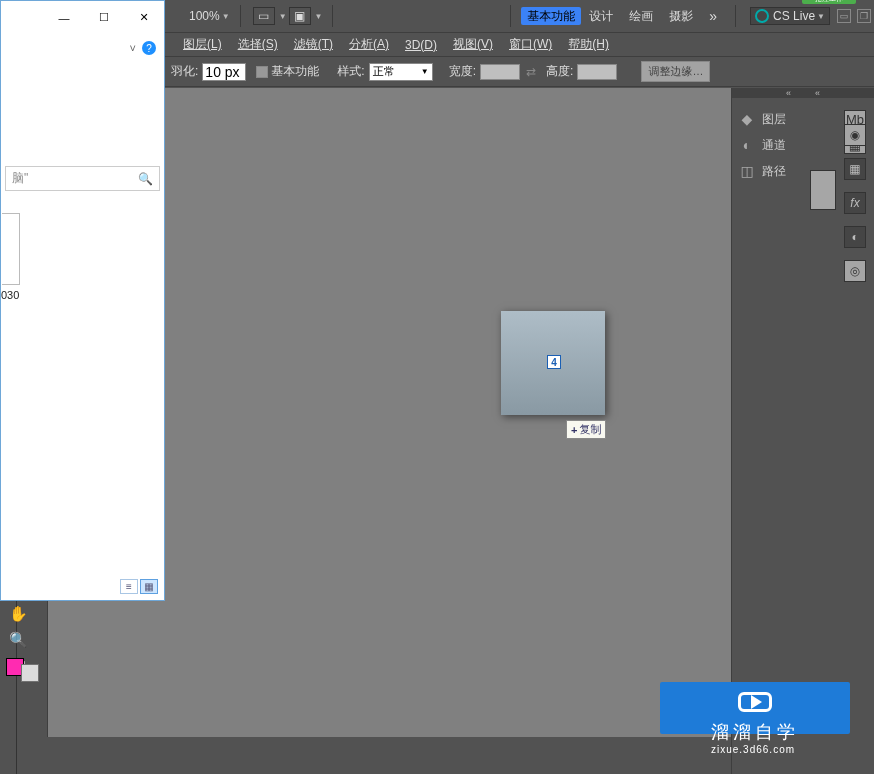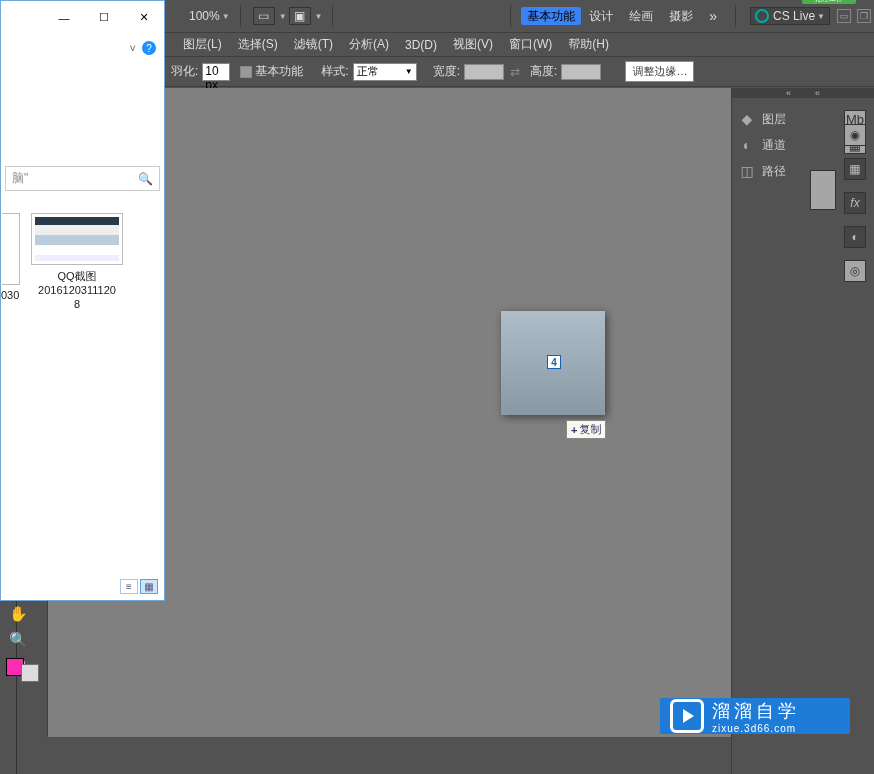--- a/index.html
+++ b/index.html
@@ -15,31 +15,31 @@
   .basics-btn { background: #3b82f6; color: #000; padding: 2px 6px; margin-left: auto; font-size: 12px; border-radius: 2px; height: 18px; display: flex; align-items: center; }
   .tab-label { margin: 0 8px; color: #ddd; }
   .arrows { margin: 0 8px; color: #ddd; font-size: 14px; }
   .cslive { display: flex; align-items: center; background: #454545; border: 1px solid #333; padding: 1px 4px; margin: 0 4px; }
   .circle-icon { width: 14px; height: 14px; border-radius: 50%; border: 2px solid #0aa; margin-right: 4px; }
   .square-icon { width: 14px; height: 14px; border: 1px solid #888; margin: 0 3px; display: inline-flex; align-items: center; justify-content: center; font-size: 9px; color: #aaa; }
   .green-pill { position: absolute; right: 18px; top: -6px; height: 10px; width: 54px; background: #4cae4c; border-radius: 2px; font-size: 7px; color: #fff; text-align: center; line-height: 10px; }
 
   
   .menubar { position: absolute; left: 165px; right: 0; top: 33px; height: 24px; background: #525252; display: flex; align-items: center; color: #ddd; font-size: 12px; padding-left: 10px; border-bottom: 1px solid #3e3e3e; }
-  .menubar span { margin: 0 8px; }
+  .menubar span { margin: 0 8px; text-decoration: underline; }
 
   
   .optbar { position: absolute; left: 165px; right: 0; top: 57px; height: 30px; background: #525252; display: flex; align-items: center; font-size: 12px; color: #ddd; padding-left: 2px; border-bottom: 1px solid #3e3e3e; }
   .optbar .label { margin: 0 4px; }
-  .num-input { width: 28px; height: 18px; background: #fff; border: 1px solid #888; font-size: 12px; padding: 0 2px; color: #000; }
+  .num-input { width: 44px; height: 18px; background: #fff; border: 1px solid #888; font-size: 14px; padding: 0 2px; color: #000; }
   .checkbox { width: 12px; height: 12px; border: 1px solid #888; background: #999; margin-right: 3px; display: inline-block; vertical-align: middle; }
   .select { width: 64px; height: 18px; background: #fff; border: 1px solid #888; font-size: 11px; color: #000; display: inline-flex; align-items: center; padding: 0 3px; justify-content: space-between; }
   .dim-input { width: 40px; height: 16px; background: #bfbfbf; border: 1px solid #888; display: inline-block; }
   .swap-icon { margin: 0 6px; color: #888; }
-  .adjust-btn { margin-left: 24px; background: #ffffff; color: #444; border: 1px solid #888; padding: 2px 6px; font-size: 11px; }
+  .adjust-btn { margin-left: 24px; background: #a3a3a3; color: #444; border: 1px solid #888; padding: 2px 6px; font-size: 11px; }
 
   
   .canvas-area { position: absolute; left: 48px; top: 88px; right: 143px; bottom: 37px; background: #808080; }
   .left-toolbar-strip { position: absolute; left: 0; top: 88px; width: 48px; bottom: 0; background: #525252; border-right: 1px solid #3e3e3e; }
   .bottom-strip { position: absolute; left: 17px; right: 143px; bottom: 0; height: 37px; background: #525252; }
   .left-thin { position: absolute; left: 0; top: 600px; width: 17px; bottom: 0; background: #525252; border-right: 1px solid #333; }
 
   
   .right-strip { position: absolute; right: 0; top: 88px; width: 143px; bottom: 0; background: #525252; border-left: 1px solid #3e3e3e; }
   .collapse-bar { height: 10px; background: #414141; display: flex; justify-content: center; gap: 24px; color: #bbb; font-size: 9px; align-items: center; }
@@ -80,21 +80,21 @@
   .thumb { width: 92px; height: 52px; margin: 0 auto 4px; background: #fff; border: 1px solid #bbb; position: relative; overflow: hidden; }
   .thumb.partial { width: 18px; height: 72px; border-left: none; }
   .thumb-bars { position: absolute; inset: 3px; background: linear-gradient(#2b3a4a 0 8px, #eee 8px 18px, #bcd 18px 28px, #fff 28px 38px, #eef 38px 100%); }
   .filename { line-height: 14px; word-break: break-all; }
   .fname-partial { font-size: 11px; text-align: left; padding-left: 0; }
   .view-icons { position: absolute; right: 6px; bottom: 6px; display: flex; gap: 2px; }
   .view-icon { width: 18px; height: 15px; border: 1px solid #a9c6e4; display: flex; align-items: center; justify-content: center; font-size: 10px; color: #557; }
   .view-icon.active { background: #cde6ff; border-color: #5da0e0; }
 
   
-  .watermark { position: absolute; right: 24px; bottom: 40px; width: 190px; height: 36px; background: #1e7bd8; color: #fff; display: flex; align-items: center; padding: 10px 10px; gap: 8px; border-radius: 2px; }
+  .watermark { position: absolute; right: 24px; bottom: 40px; width: 190px; height: 52px; background: #1e7bd8; color: #fff; display: flex; align-items: center; padding: 10px 10px; gap: 8px; border-radius: 2px; flex-direction: column; }
   .wm-logo { width: 34px; height: 34px; border: 3px solid #fff; border-radius: 6px; display: flex; align-items: center; justify-content: center; }
   .wm-tri { width: 0; height: 0; border-left: 11px solid #fff; border-top: 7px solid transparent; border-bottom: 7px solid transparent; margin-left: 3px; }
   .wm-text { display: flex; flex-direction: column; }
   .wm-cn { font-size: 18px; letter-spacing: 4px; font-weight: 500; }
   .wm-en { font-size: 10px; letter-spacing: 1px; }
 </style>
 </head>
 <body>
 <div class="root">
 
@@ -232,28 +232,20 @@
     </div>
     <div class="searchbar">
       <span>脑"</span>
       <span class="search-icon">🔍</span>
     </div>
     <div class="file-area">
       <div class="file-item" style="width:20px">
         <div class="thumb partial"></div>
         <div class="fname-partial">030</div>
       </div>
-      <div class="file-item">
-        <div class="thumb">
-          <div class="thumb-bars"></div>
-        </div>
-        <div class="filename">QQ截图</div>
-        <div class="filename">2016120311120</div>
-        <div class="filename">8</div>
-      </div>
     </div>
     <div class="view-icons">
       <span class="view-icon">≡</span>
       <span class="view-icon active">▦</span>
     </div>
   </div>
 
   <div class="watermark">
     <div class="wm-logo">
       <div class="wm-tri"></div>

